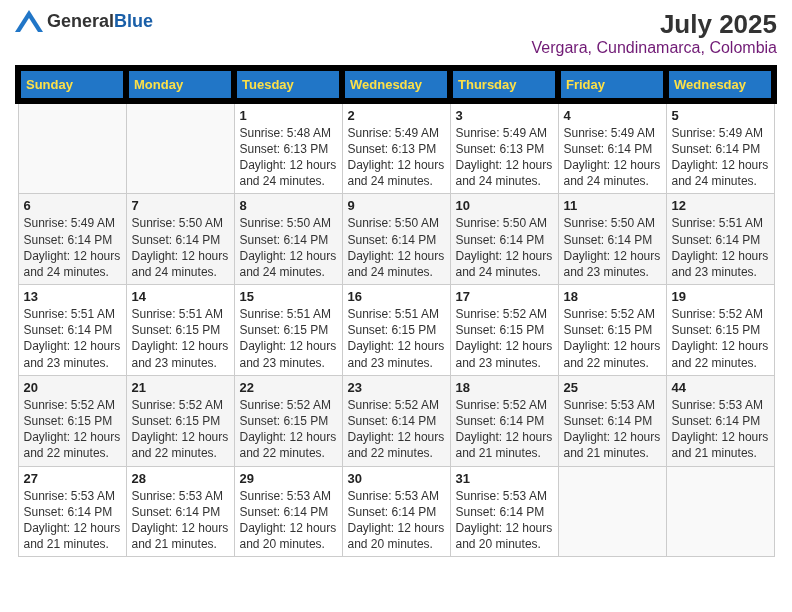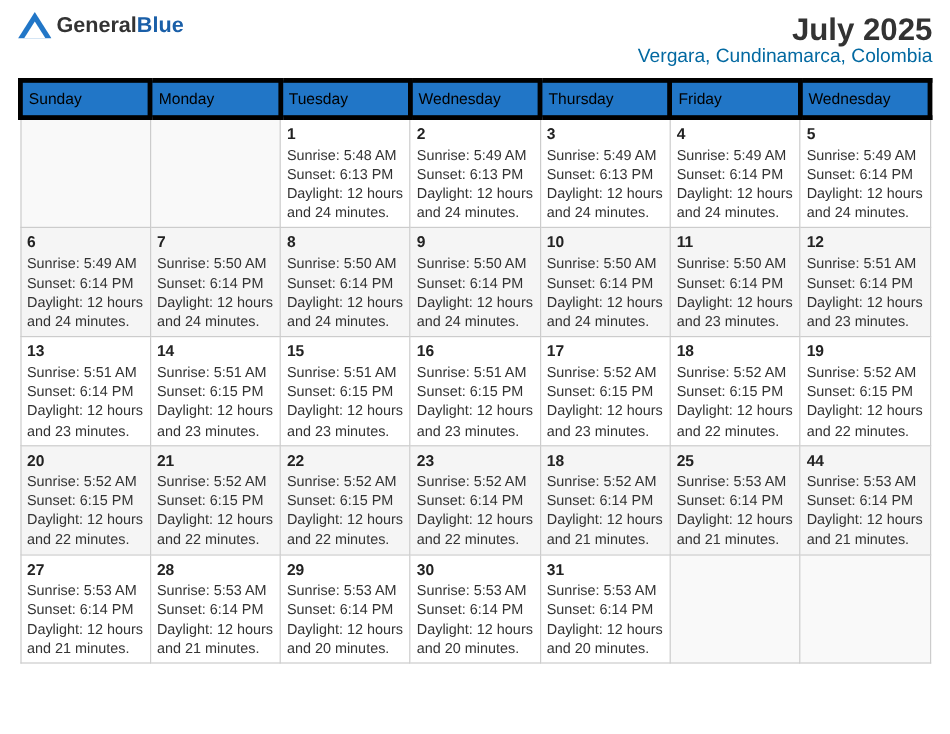--- a/index.html
+++ b/index.html
@@ -39,35 +39,35 @@
       text-align: right;
     }
     .month-title {
       font-size: 26px;
       font-weight: bold;
       color: #333;
       line-height: 1.1;
     }
     .location-title {
       font-size: 16px;
-      color: #0369a1;
+      color: #701a75;
     }
     table {
       width: 100%;
       border-collapse: collapse;
       table-layout: fixed;
     }
     thead th {
       background-color: #2176c7;
-      color: #000000;
+      color: #fde047;
       text-align: left;
       padding: 6px 5px;
       font-size: 13px;
-      font-weight: normal;
-      border: 4px solid #000000;
+      font-weight: bold;
+      border: 6px solid #000000;
     }
     tbody td {
       vertical-align: top;
       border: 1px solid #ccc;
       padding: 4px 5px;
       font-size: 10.5px;
       color: #222;
       height: 80px;
       background: #fff;
     }

